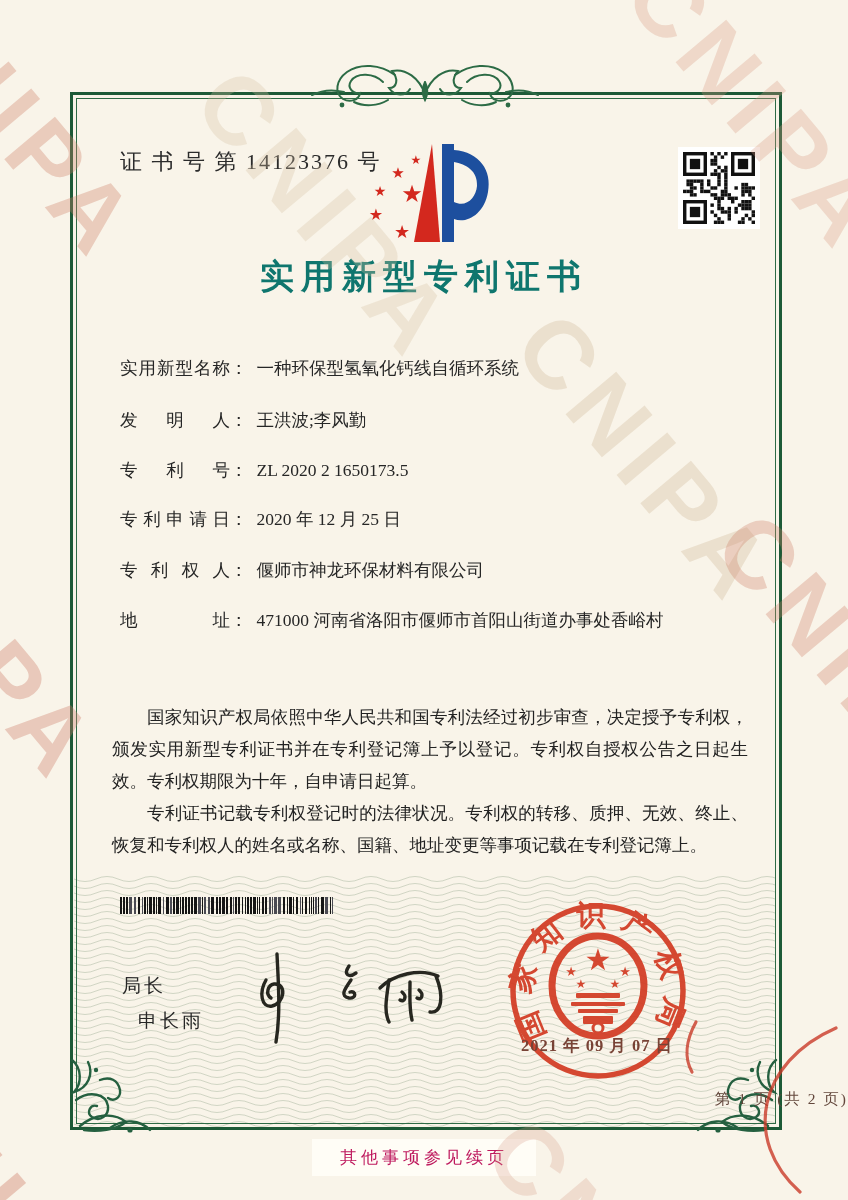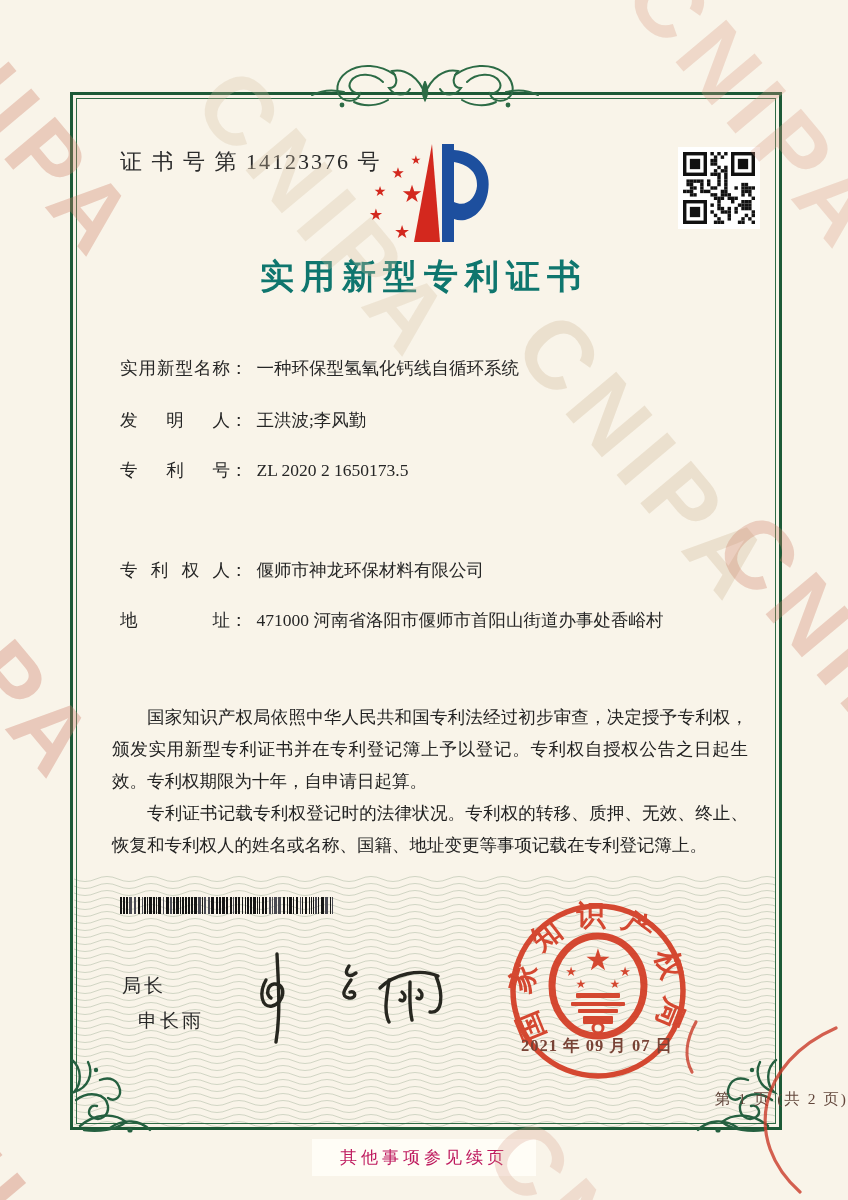--- a/index.html
+++ b/index.html
@@ -275,20 +275,23 @@
 
   <div class="frow" style="top:356px;">
     <span class="flabel">实用新型名称</span><span class="fcolon">：</span><span class="fvalue">一种环保型氢氧化钙线自循环系统</span>
   </div>
   <div class="frow" style="top:408px;">
     <span class="flabel">发明人</span><span class="fcolon">：</span><span class="fvalue">王洪波;李风勤</span>
   </div>
   <div class="frow" style="top:458px;">
     <span class="flabel">专利号</span><span class="fcolon">：</span><span class="fvalue">ZL 2020 2 1650173.5</span>
   </div>
+  <div class="frow" style="top:507px;">
+    <span class="flabel">专利申请日</span><span class="fcolon">：</span><span class="fvalue">2020 年 12 月 25 日</span>
+  </div>
   <div class="frow" style="top:558px;">
     <span class="flabel">专利权人</span><span class="fcolon">：</span><span class="fvalue">偃师市神龙环保材料有限公司</span>
   </div>
   <div class="frow" style="top:608px;">
     <span class="flabel">地址</span><span class="fcolon">：</span><span class="fvalue">471000 河南省洛阳市偃师市首阳山街道办事处香峪村</span>
   </div>
 
   <div class="body-text">
     <p>国家知识产权局依照中华人民共和国专利法经过初步审查，决定授予专利权，颁发实用新型专利证书并在专利登记簿上予以登记。专利权自授权公告之日起生效。专利权期限为十年，自申请日起算。</p>
     <p>专利证书记载专利权登记时的法律状况。专利权的转移、质押、无效、终止、恢复和专利权人的姓名或名称、国籍、地址变更等事项记载在专利登记簿上。</p>

